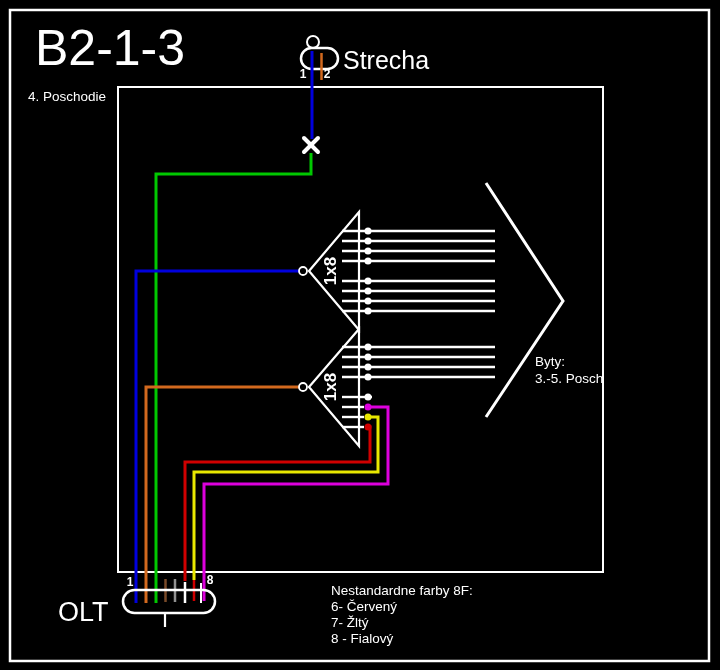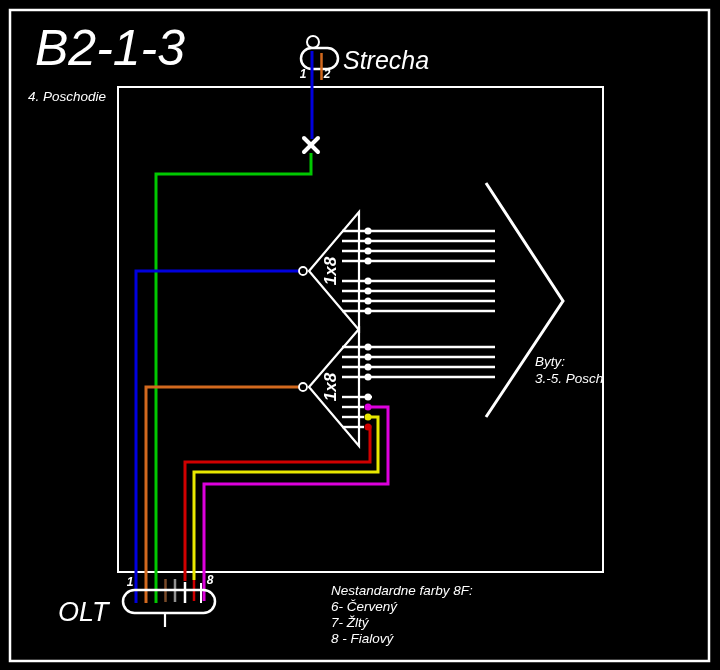--- a/index.html
+++ b/index.html
@@ -1,16 +1,16 @@
 <!DOCTYPE html>
 <html><head>
 <meta charset="utf-8">
 <style>
   html,body{margin:0;padding:0;background:#000;}
-  .stage{position:relative;width:720px;height:670px;background:#000;overflow:hidden;font-style:italic;}
+  .stage{position:relative;width:720px;height:670px;background:#000;overflow:hidden;}
   svg{display:block;}
   text{font-family:"Liberation Sans","DejaVu Sans",sans-serif;fill:#fff;}
   .t-title{font-size:50px;}
   .t-big{font-size:25px;}
   .t-olt{font-size:27px;}
   .t-small{font-size:13.5px;}
   .t-pin{font-size:12px;font-weight:bold;}
   .t-split{font-size:17px;font-weight:bold;}
 </style>
 </head>

